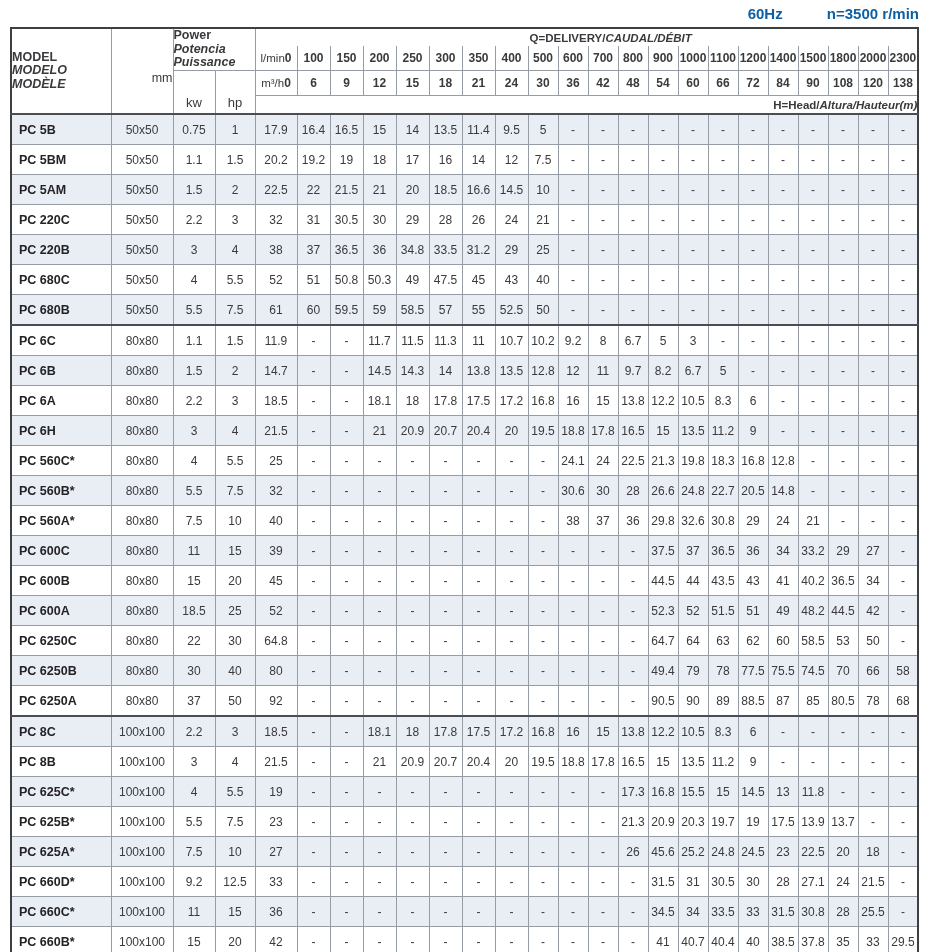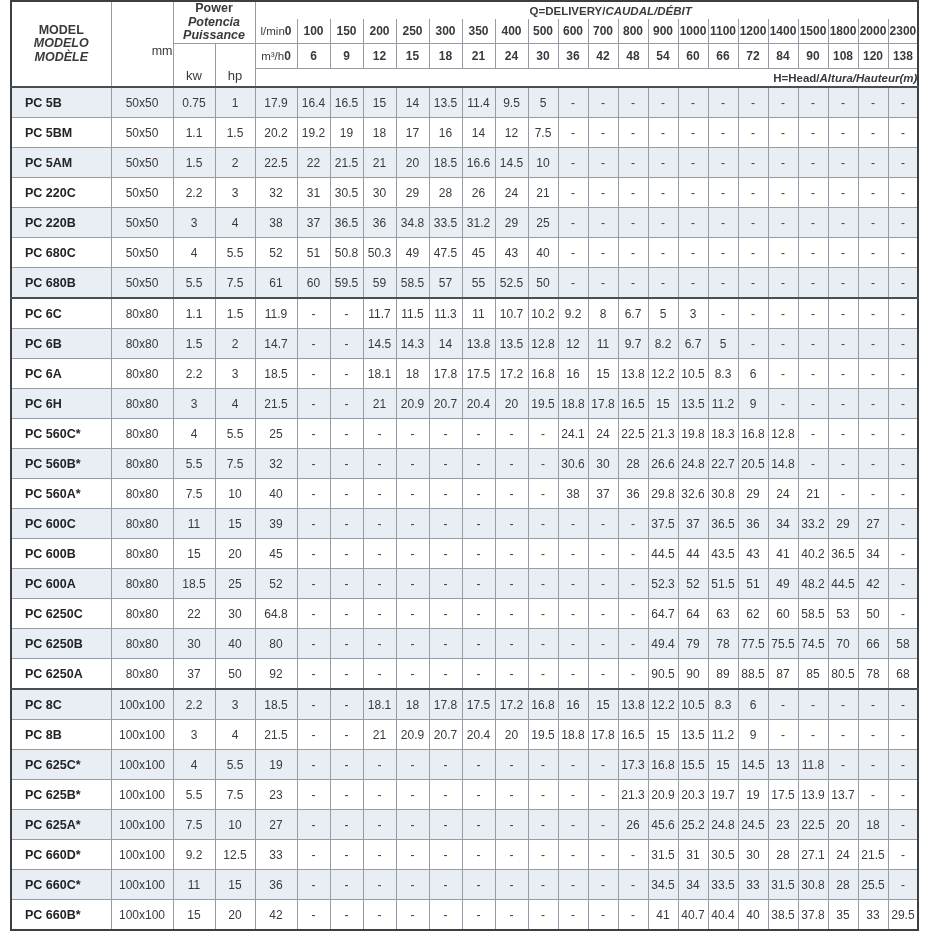--- a/index.html
+++ b/index.html
@@ -39,21 +39,21 @@
   thead tr.r-m3h th{height:24px;}
   thead tr.r-h th{height:17px;}
   thead{border-bottom:2px solid #4a4e54;}
   tr.group-end td{border-bottom:2px solid #4a4e54;}
 
   .b{font-weight:bold;}
   .bi{font-weight:bold;font-style:italic;}
 
   th.c-model .stack,
   th.c-power .stack{
-    display:flex;flex-direction:column;align-items:center;justify-content:center;
+    display:flex;flex-direction:column;align-items:flex-start;justify-content:center;
     line-height:13.5px;font-size:12.5px;
   }
   th.c-dn .stack{
     display:flex;flex-direction:row;align-items:center;justify-content:flex-end;
     height:100%;box-sizing:border-box;padding:16px 0 3px 0;
     font-size:12.5px;
   }
   th.c-dn .unit{font-weight:normal;font-size:12.5px;padding-left:47px;}
   th.c-kw,th.c-hp{vertical-align:bottom;font-weight:normal;font-size:13px;padding-bottom:3px;}
 
@@ -66,30 +66,34 @@
     text-align:right;padding-left:278px;font-size:11.5px;
     border-top:0;
   }
   tr.r-h th{border-top:0;}
   tr.r-lmin th.f,tr.r-m3h th.f{font-weight:bold;font-size:12px;}
   th.f.first .unit-label{font-weight:normal;font-size:11.5px;}
 
   tbody tr.shaded td{background:#e9edf4;}
   tbody td{background:#ffffff;}
   tbody td.model{
-    text-align:left;padding-left:13px;
+    text-align:left;padding-left:7px;
     font-weight:bold;color:#232327;font-size:12.5px;
   }
   tbody td.num{font-size:12px;}
 </style>
 </head>
 <body>
 
 <div class="page">
 
+  <div class="top-note">
+    <span class="freq">60Hz</span>
+    <span class="speed">n=3500 r/min</span>
+  </div>
 
   <table class="perf">
     <colgroup>
       <col style="width:100px">
         <col style="width:62px">
         <col style="width:42px">
         <col style="width:40px">
       <col style="width:42px">
       <col style="width:33px">
         <col style="width:33px">

